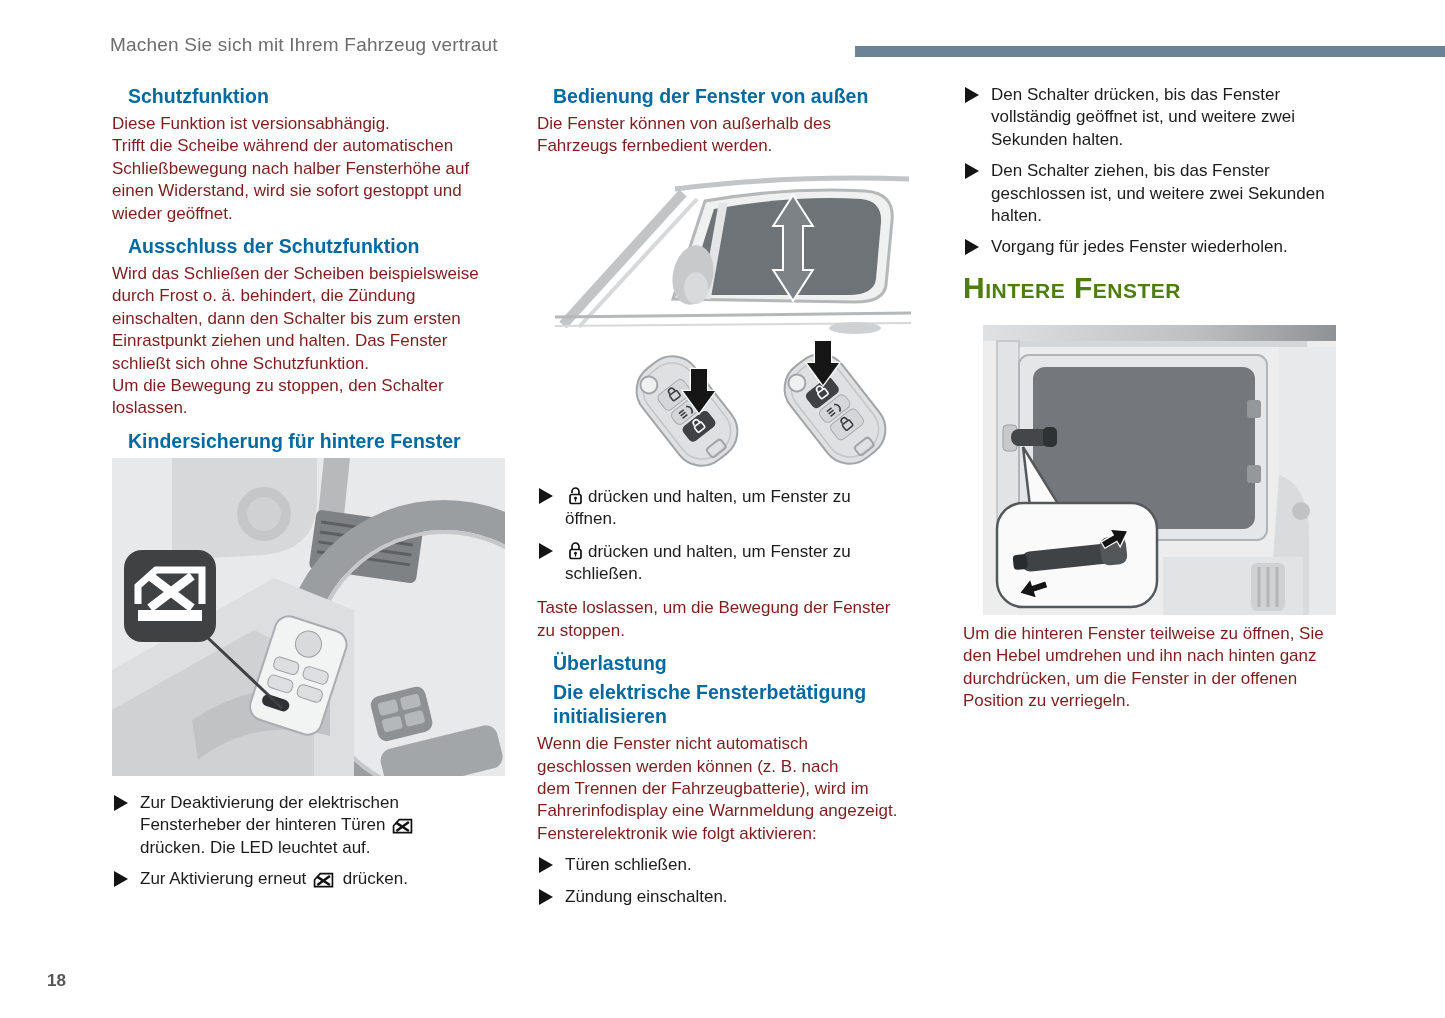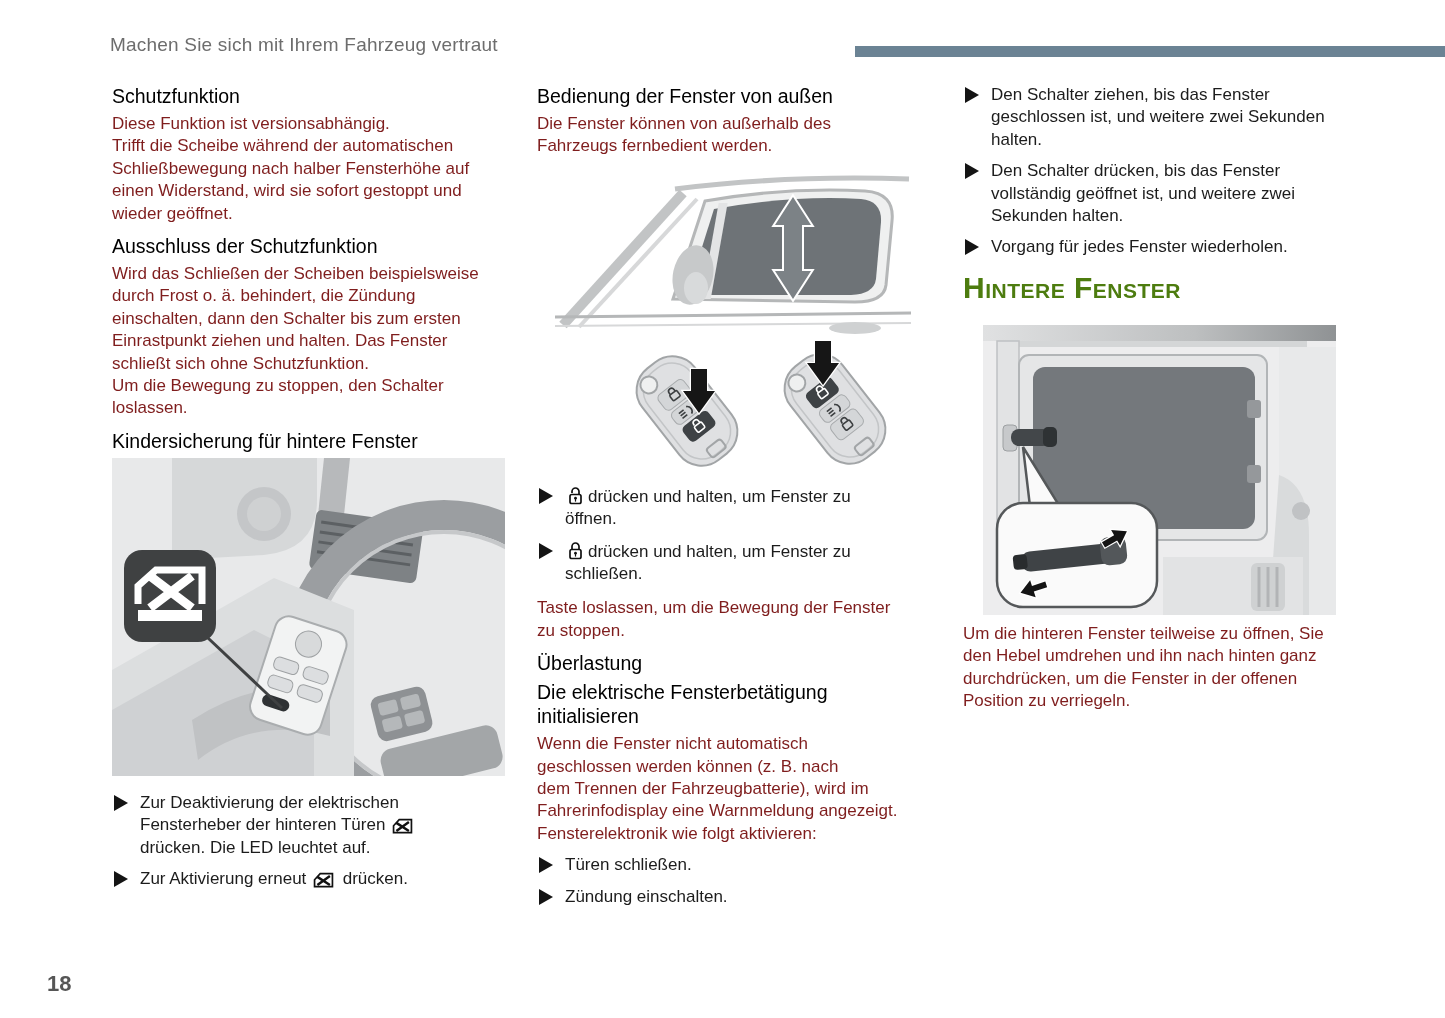--- a/index.html
+++ b/index.html
@@ -1,27 +1,27 @@
 <!DOCTYPE html>
 <html><head>
 <meta charset="utf-8">
 <style>
   html,body{margin:0;padding:0;background:#ffffff;}
   #page{position:relative;width:1445px;height:1018px;background:#ffffff;overflow:hidden;
         font-family:"Liberation Sans", sans-serif;-webkit-font-smoothing:antialiased;}
   .header-title{position:absolute;left:110px;top:34px;font-size:19px;color:#6d6d6d;letter-spacing:.2px;}
   .accent-bar{position:absolute;left:855px;top:46px;width:590px;height:11px;background:#6b8394;}
-  .page-number{position:absolute;left:47px;top:971px;font-size:22px;font-weight:700;color:#565656;}
+  .page-number{position:absolute;left:47px;top:971px;font-size:17px;font-weight:700;color:#565656;}
 
   .col{position:absolute;top:84px;}
   #col1{left:112px;width:412px;}
   #col2{left:537px;width:412px;}
   #col3{left:963px;width:448px;}
 
-  .col h3{font-size:19.5px;line-height:24px;font-weight:400;color:#000000;margin:0 0 5px;white-space:pre-line;}
+  .col h3{font-size:19.5px;line-height:24px;font-weight:700;color:#0369a1;margin:0 16px 5px;white-space:pre-line;}
   .col p{font-size:17px;line-height:22.4px;color:#7f1d1d;margin:0 0 9px;white-space:pre-line;}
   .h2-caps{font-size:30px;line-height:34px;font-weight:700;color:#4d7c0f;margin:12px 0 20px;
            font-variant:small-caps;letter-spacing:.5px;}
 
   .bullet{display:flex;margin:0 0 9px;}
   .bullet.mb12{margin-bottom:12px;}
   .tri{width:0;height:0;border-left:14px solid #141414;border-top:8px solid transparent;
        border-bottom:8px solid transparent;margin:3px 12px 0 2px;flex:0 0 auto;}
   .bt{font-size:17px;line-height:22.4px;color:#1c1c1c;white-space:pre-line;}
 
@@ -227,29 +227,29 @@
     </div>
     <div class="bullet">
       <span class="tri"></span>
       <span class="bt">Zündung einschalten.</span>
     </div>
   </div>
 
   <div class="col" id="col3">
     <div class="bullet">
       <span class="tri"></span>
+      <span class="bt">Den Schalter drücken, bis das Fenster
+vollständig geöffnet ist, und weitere zwei
+Sekunden halten.</span>
+    </div>
+    <div class="bullet">
+      <span class="tri"></span>
       <span class="bt">Den Schalter ziehen, bis das Fenster
 geschlossen ist, und weitere zwei Sekunden
 halten.</span>
-    </div>
-    <div class="bullet">
-      <span class="tri"></span>
-      <span class="bt">Den Schalter drücken, bis das Fenster
-vollständig geöffnet ist, und weitere zwei
-Sekunden halten.</span>
     </div>
     <div class="bullet">
       <span class="tri"></span>
       <span class="bt">Vorgang für jedes Fenster wiederholen.</span>
     </div>
 
     <div class="h2-caps">Hintere Fenster</div>
 
     <svg class="illus il4" width="353" height="290" viewBox="0 0 353 290">
       <defs>

